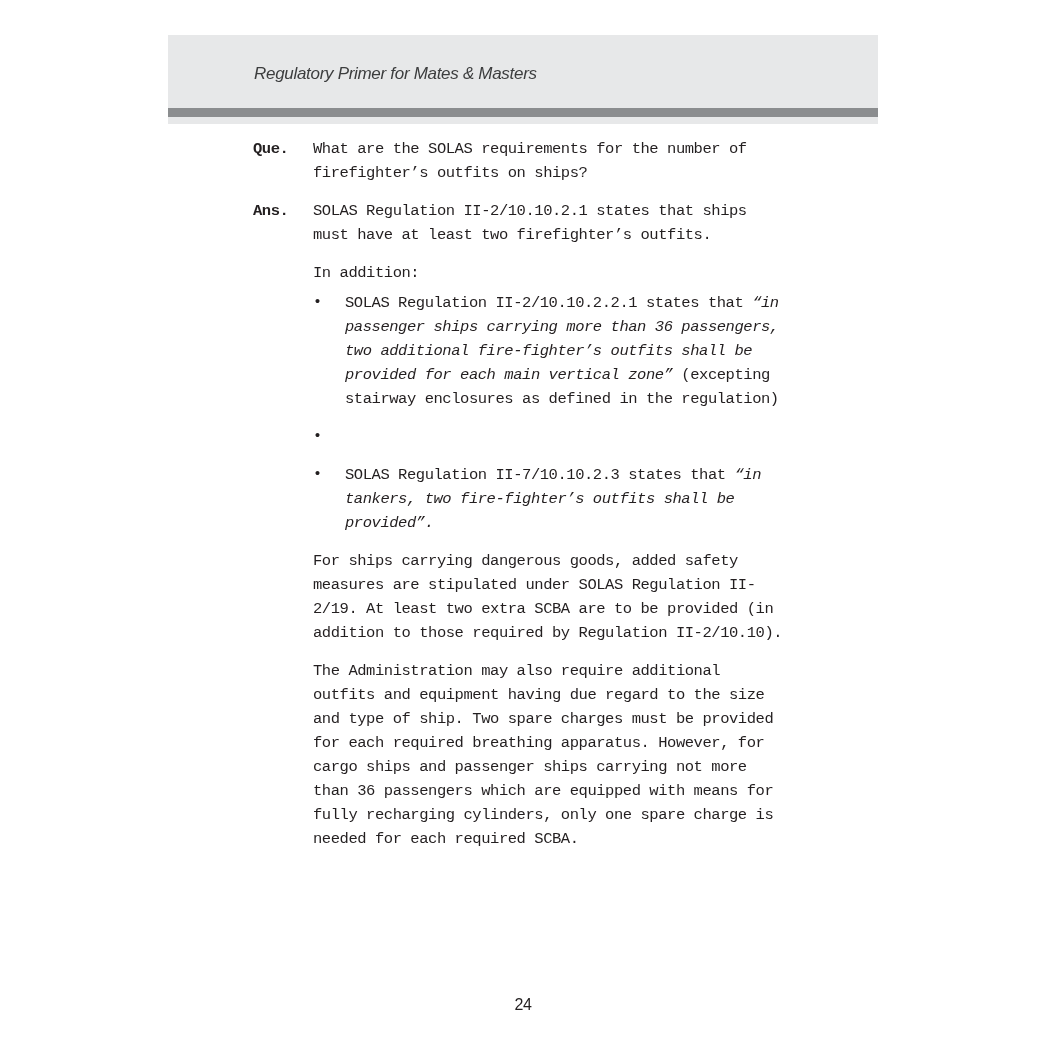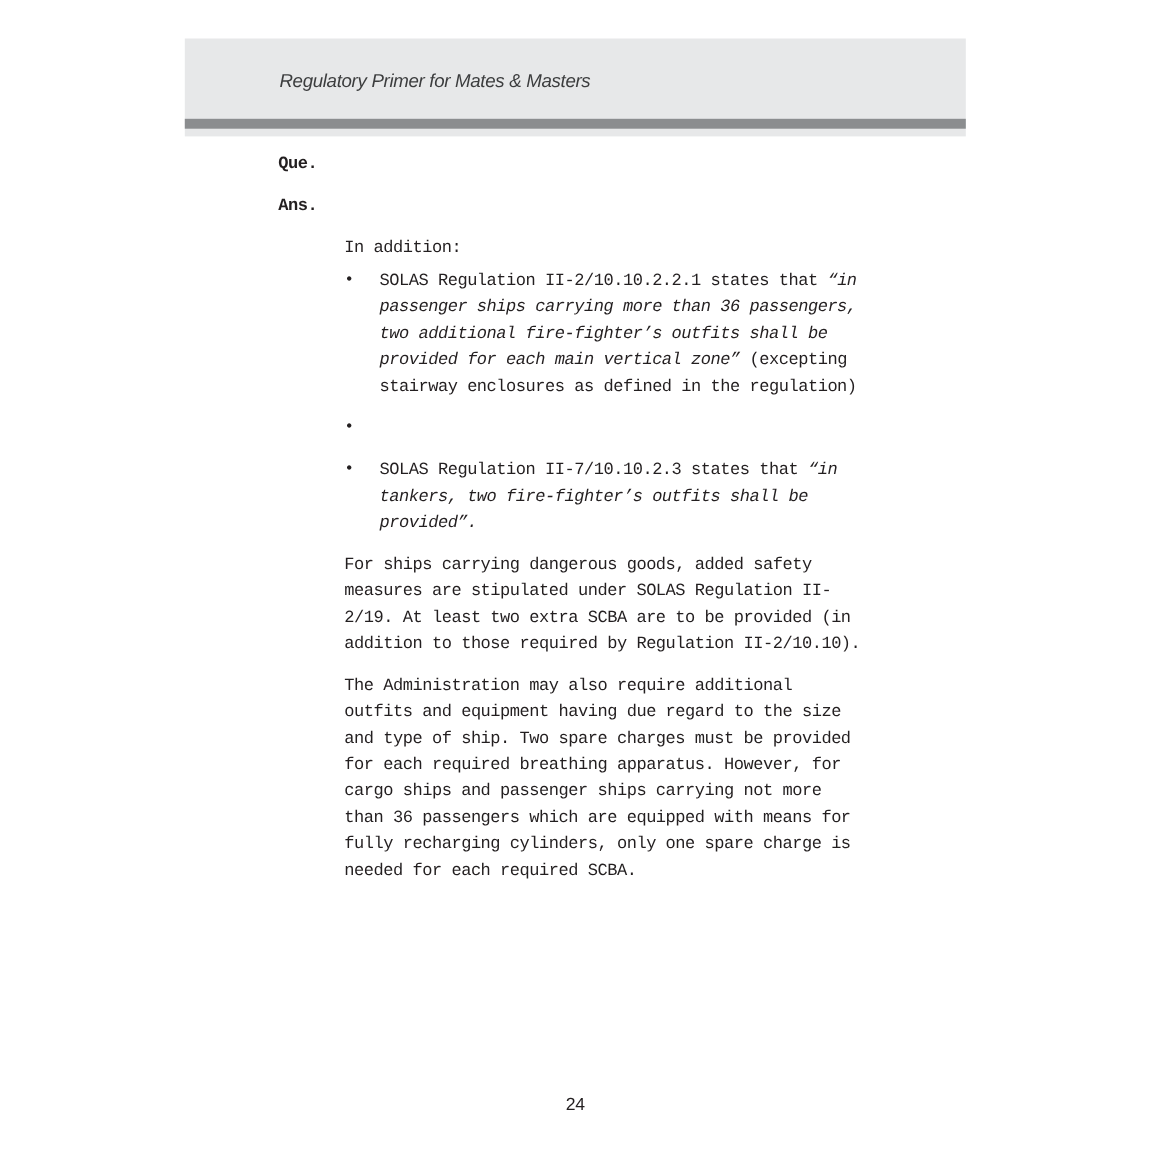--- a/index.html
+++ b/index.html
@@ -90,23 +90,25 @@
 
 <div class="page">
   <div class="header-band">
     <div class="header-title">Regulatory Primer for Mates &amp; Masters</div>
   </div>
   <div class="header-rule"></div>
 
   <div class="content">
       <div class="block labeled">
         <div class="label">Que.</div>
+        <div class="text"><span>What are the SOLAS requirements for the number of firefighter’s outfits on ships?</span></div>
       </div>
       <div class="block labeled">
         <div class="label">Ans.</div>
+        <div class="text"><span>SOLAS Regulation II-2/10.10.2.1 states that ships must have at least two firefighter’s outfits.</span></div>
       </div>
       <div class="block para tight">
         <div class="label"></div>
         <div class="text"><span>In addition:</span></div>
       </div>
       <div class="block bullet">
         <div class="label"></div>
         <div class="marker">•</div>
         <div class="text"><span>SOLAS Regulation II-2/10.10.2.2.1 states that </span><span class="i">“in passenger ships carrying more than 36 passengers, two additional fire-fighter’s outfits shall be provided for each main vertical zone”</span><span> (excepting stairway enclosures as defined in the regulation)</span></div>
       </div>

